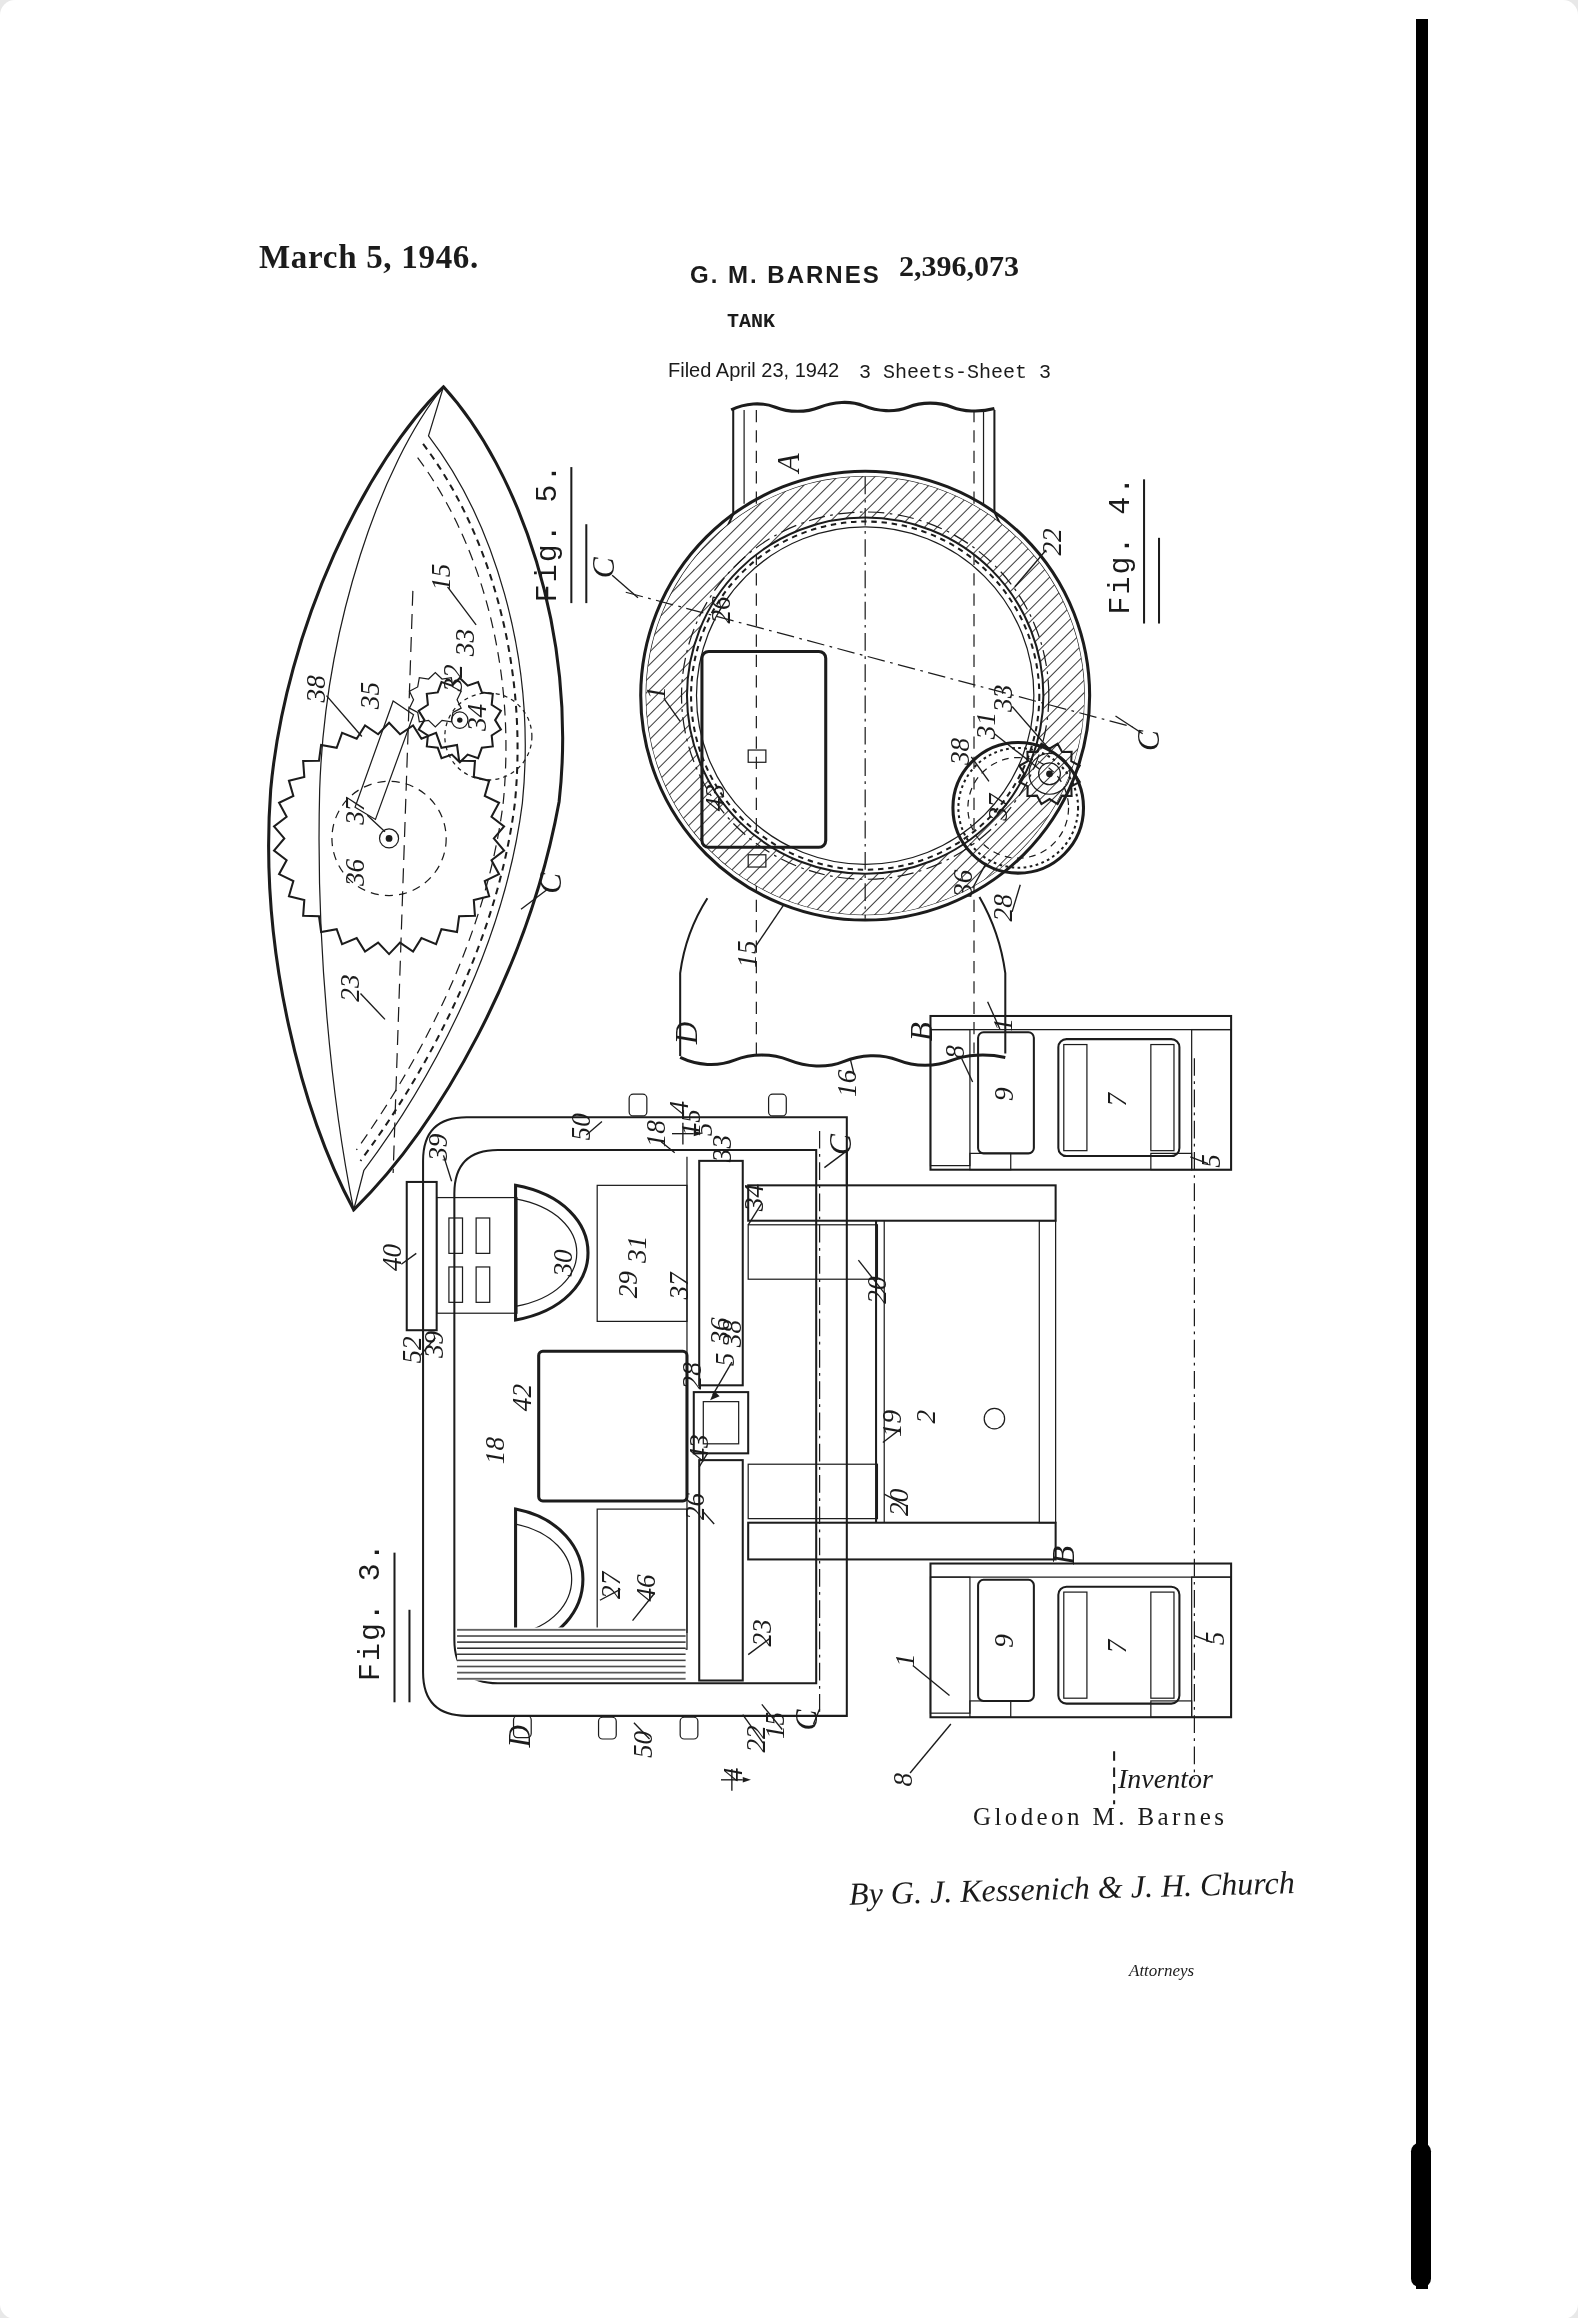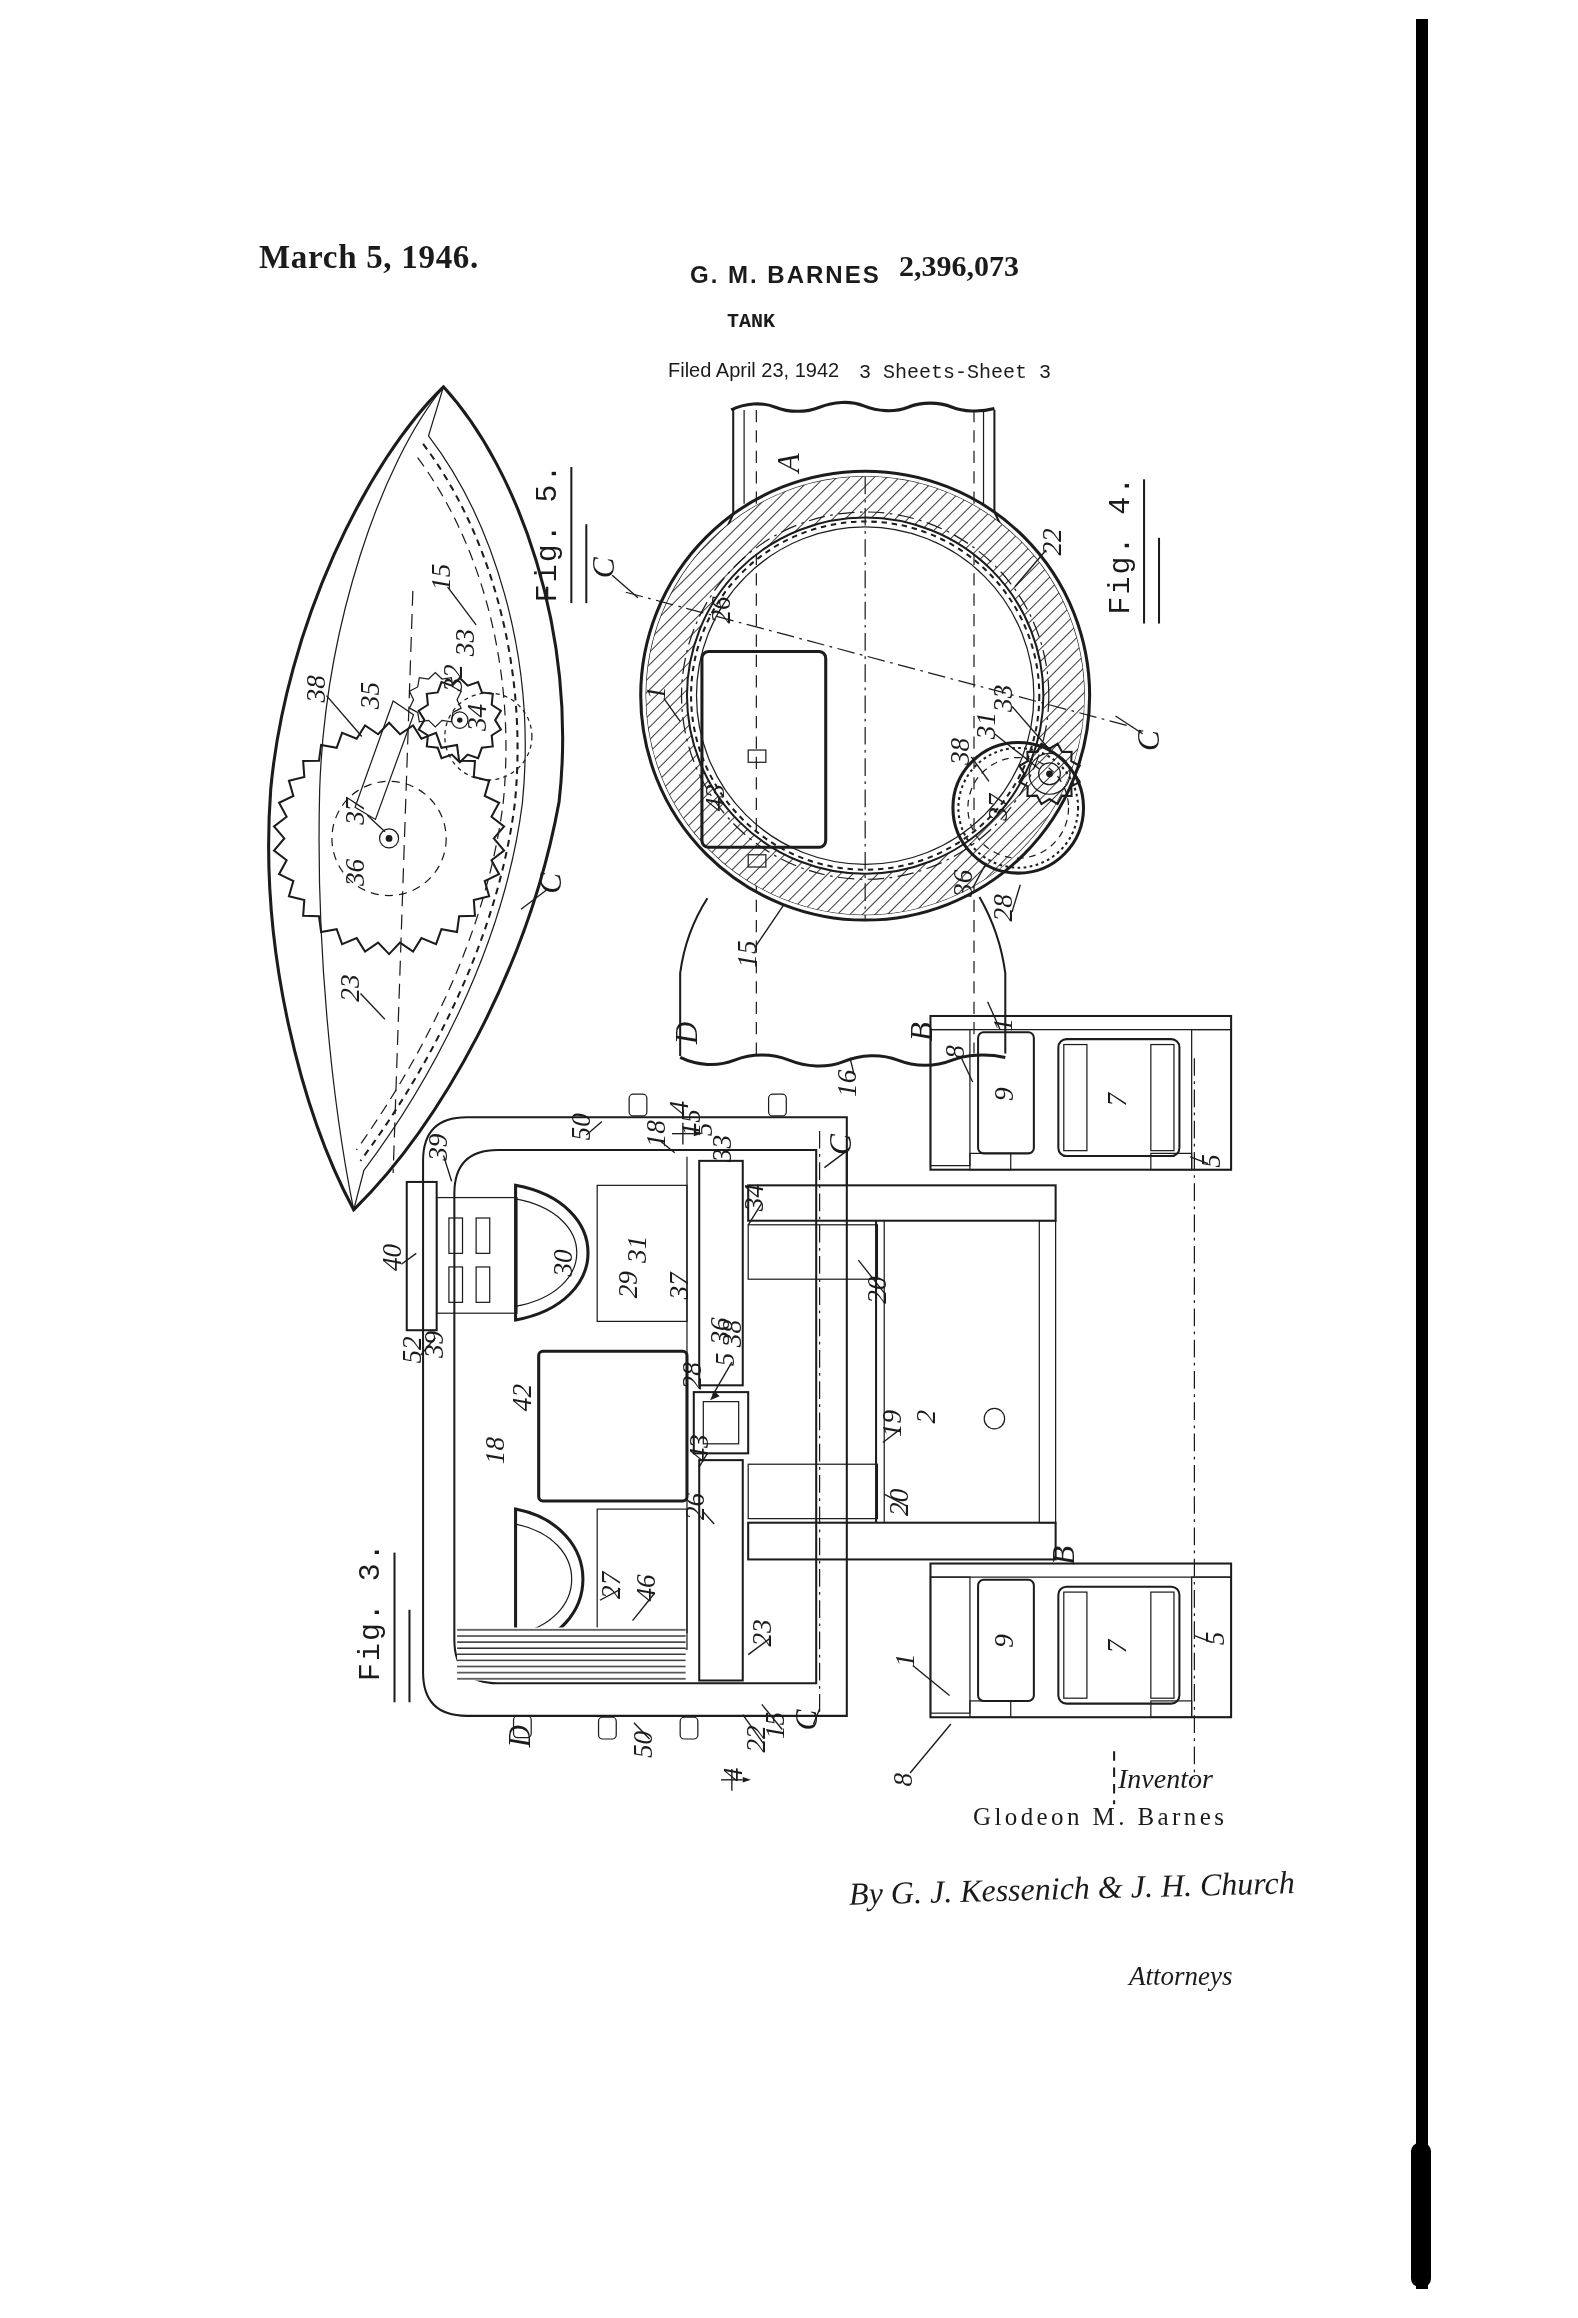--- a/index.html
+++ b/index.html
@@ -1,29 +1,29 @@
 <!DOCTYPE html>
 <html style="font-size:11px"><head>
 <meta charset="utf-8">
 <style>
   html,body{margin:0;padding:0;background:#e8e8e8;}
   #page{position:relative;width:1578px;height:2319px;background:#ffffff;overflow:hidden;
-        font-family:"Liberation Serif",serif;color:#1b1b1b;}
+        font-family:"Liberation Serif",serif;color:#1b1b1b;border-radius:15px;}
   .abs{position:absolute;white-space:nowrap;}
   .hdr-date{left:259px;top:239px;font-size:33px;font-weight:bold;letter-spacing:0.7px;}
   .hdr-inventor{left:690px;top:261px;font-size:24px;font-weight:bold;letter-spacing:2px;
         font-family:"Liberation Sans",sans-serif;text-align:right;}
   .hdr-number{left:899px;top:249px;font-size:30px;font-weight:bold;}
   .hdr-title{left:727px;top:310px;font-size:20px;font-weight:bold;font-family:"Liberation Mono",monospace;}
   .hdr-filed{left:668px;top:359px;font-size:20px;font-family:Liberation Sans, sans-serif;}
   .hdr-sheet{left:859px;top:361px;font-size:20px;font-family:"Liberation Mono",monospace;text-align:right;}
   .sig-inventor{left:1118px;top:1763px;font-size:28px;font-style:italic;text-align:right;}
   .sig-name{left:973px;top:1803px;font-size:25px;letter-spacing:3.4px;}
   .sig-hand{left:849px;top:1870px;font-size:32px;font-style:italic;transform:rotate(-1.5deg);}
-  .sig-att{left:1129px;top:1961px;font-size:27px;font-style:italic;}
+  .sig-att{left:1129px;top:1961px;font-size:17px;font-style:italic;}
   .scan-bar{left:1416px;top:19px;width:12.2px;height:2270px;background:#000;}
   .scan-blob{left:1411px;top:2143px;width:20.4px;height:144px;background:#000;border-radius:8.2px;}
   svg{position:absolute;left:0;top:0;}
   svg *{vector-effect:none;}
   .ink{stroke:#1c1c1c;fill:none;stroke-width:3;}
   .thin{stroke:#1c1c1c;fill:none;stroke-width:1.8;}
   .thick{stroke:#1c1c1c;fill:none;stroke-width:4.5;}
   .lead{stroke:#1c1c1c;fill:none;stroke-width:2;}
   .lbl{font-family:"Liberation Serif",serif;font-style:italic;font-size:40px;fill:#1b1b1b;
        text-anchor:middle;dominant-baseline:middle;}

